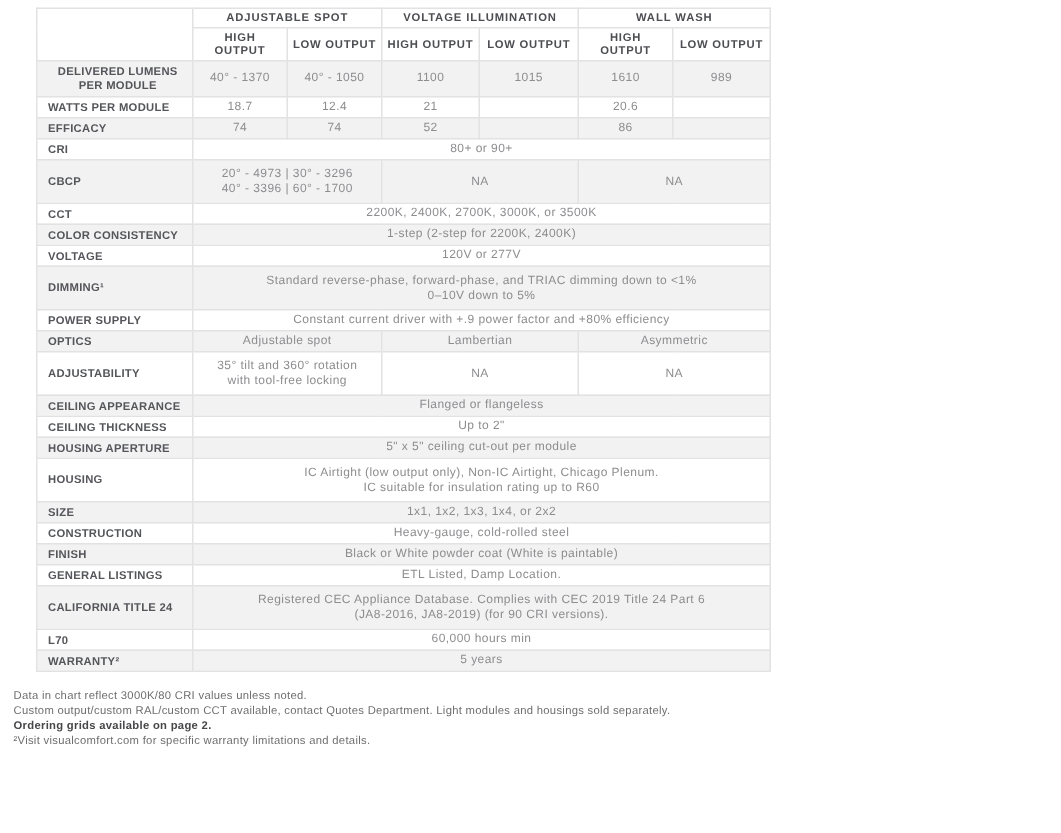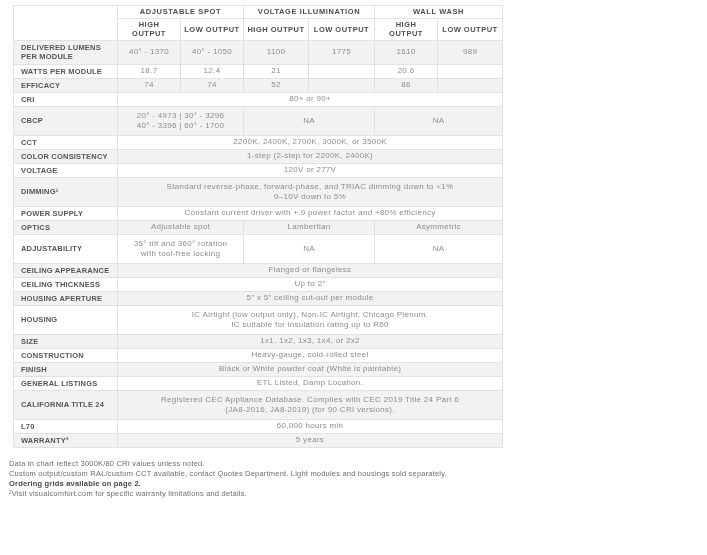--- a/index.html
+++ b/index.html
@@ -3,21 +3,21 @@
 <meta charset="utf-8">
 <style>
   * { box-sizing: border-box; }
   html,body { margin:0; padding:0; background:#ffffff; }
   .page {
     width:707px; height:555px; background:#ffffff; position:relative;
     font-family:"Liberation Sans", sans-serif; overflow:hidden;
   }
   table.spec {
     border-collapse:collapse; table-layout:fixed;
-    margin:5px 0 0 13px; width:489px;
+    margin:5px 0 0 24px; width:489px;
   }
   .spec td, .spec th {
     border:1px solid #e2e2e2;
     font-size:8px; line-height:1.25;
     padding:1px 3px; vertical-align:middle;
     background:#ffffff;
   }
   .spec th.grp {
     color:#4d4e52; font-weight:bold; letter-spacing:0.6px;
     text-align:center; height:13px; font-size:7.5px;
@@ -30,21 +30,21 @@
   .spec td.label {
     text-align:left; padding-left:7px;
     color:#55565a; font-weight:bold; letter-spacing:0.2px; font-size:7.5px;
   }
   .spec td.val {
     text-align:center; color:#8d8d90; letter-spacing:0.3px;
   }
   .spec tr.gray td { background:#f2f2f2; }
   .spec tr.r1 td { height:14px; }
   .spec tr.r2 td { height:29px; }
-  .spec tr.rlum td { height:24px; }
+  .spec tr.rlum td { height:24px;text-align:center; }
   .ln { display:block; }
   .notes { margin:11px 11px 0 9px; }
   .note {
     font-size:7.5px; line-height:10px; color:#6e6e70; letter-spacing:0.2px;
   }
   .note.bold { font-weight:bold; color:#47474a; }
 </style>
 </head>
 <body>
 
@@ -75,21 +75,21 @@
       <th class="out">LOW OUTPUT</th>
       <th class="out">HIGH OUTPUT</th>
       <th class="out">LOW OUTPUT</th>
     </tr>
 
     <tr class="gray rlum">
       <td class="label">DELIVERED LUMENS PER MODULE</td>
       <td class="val">40° - 1370</td>
       <td class="val">40° - 1050</td>
       <td class="val">1100</td>
-      <td class="val">1775</td>
+      <td class="val">1015</td>
       <td class="val">1610</td>
       <td class="val">989</td>
     </tr>
 
     <tr class="r1">
       <td class="label">WATTS PER MODULE</td>
       <td class="val">18.7</td>
       <td class="val">12.4</td>
       <td class="val">21</td>
       <td class="val"></td>

